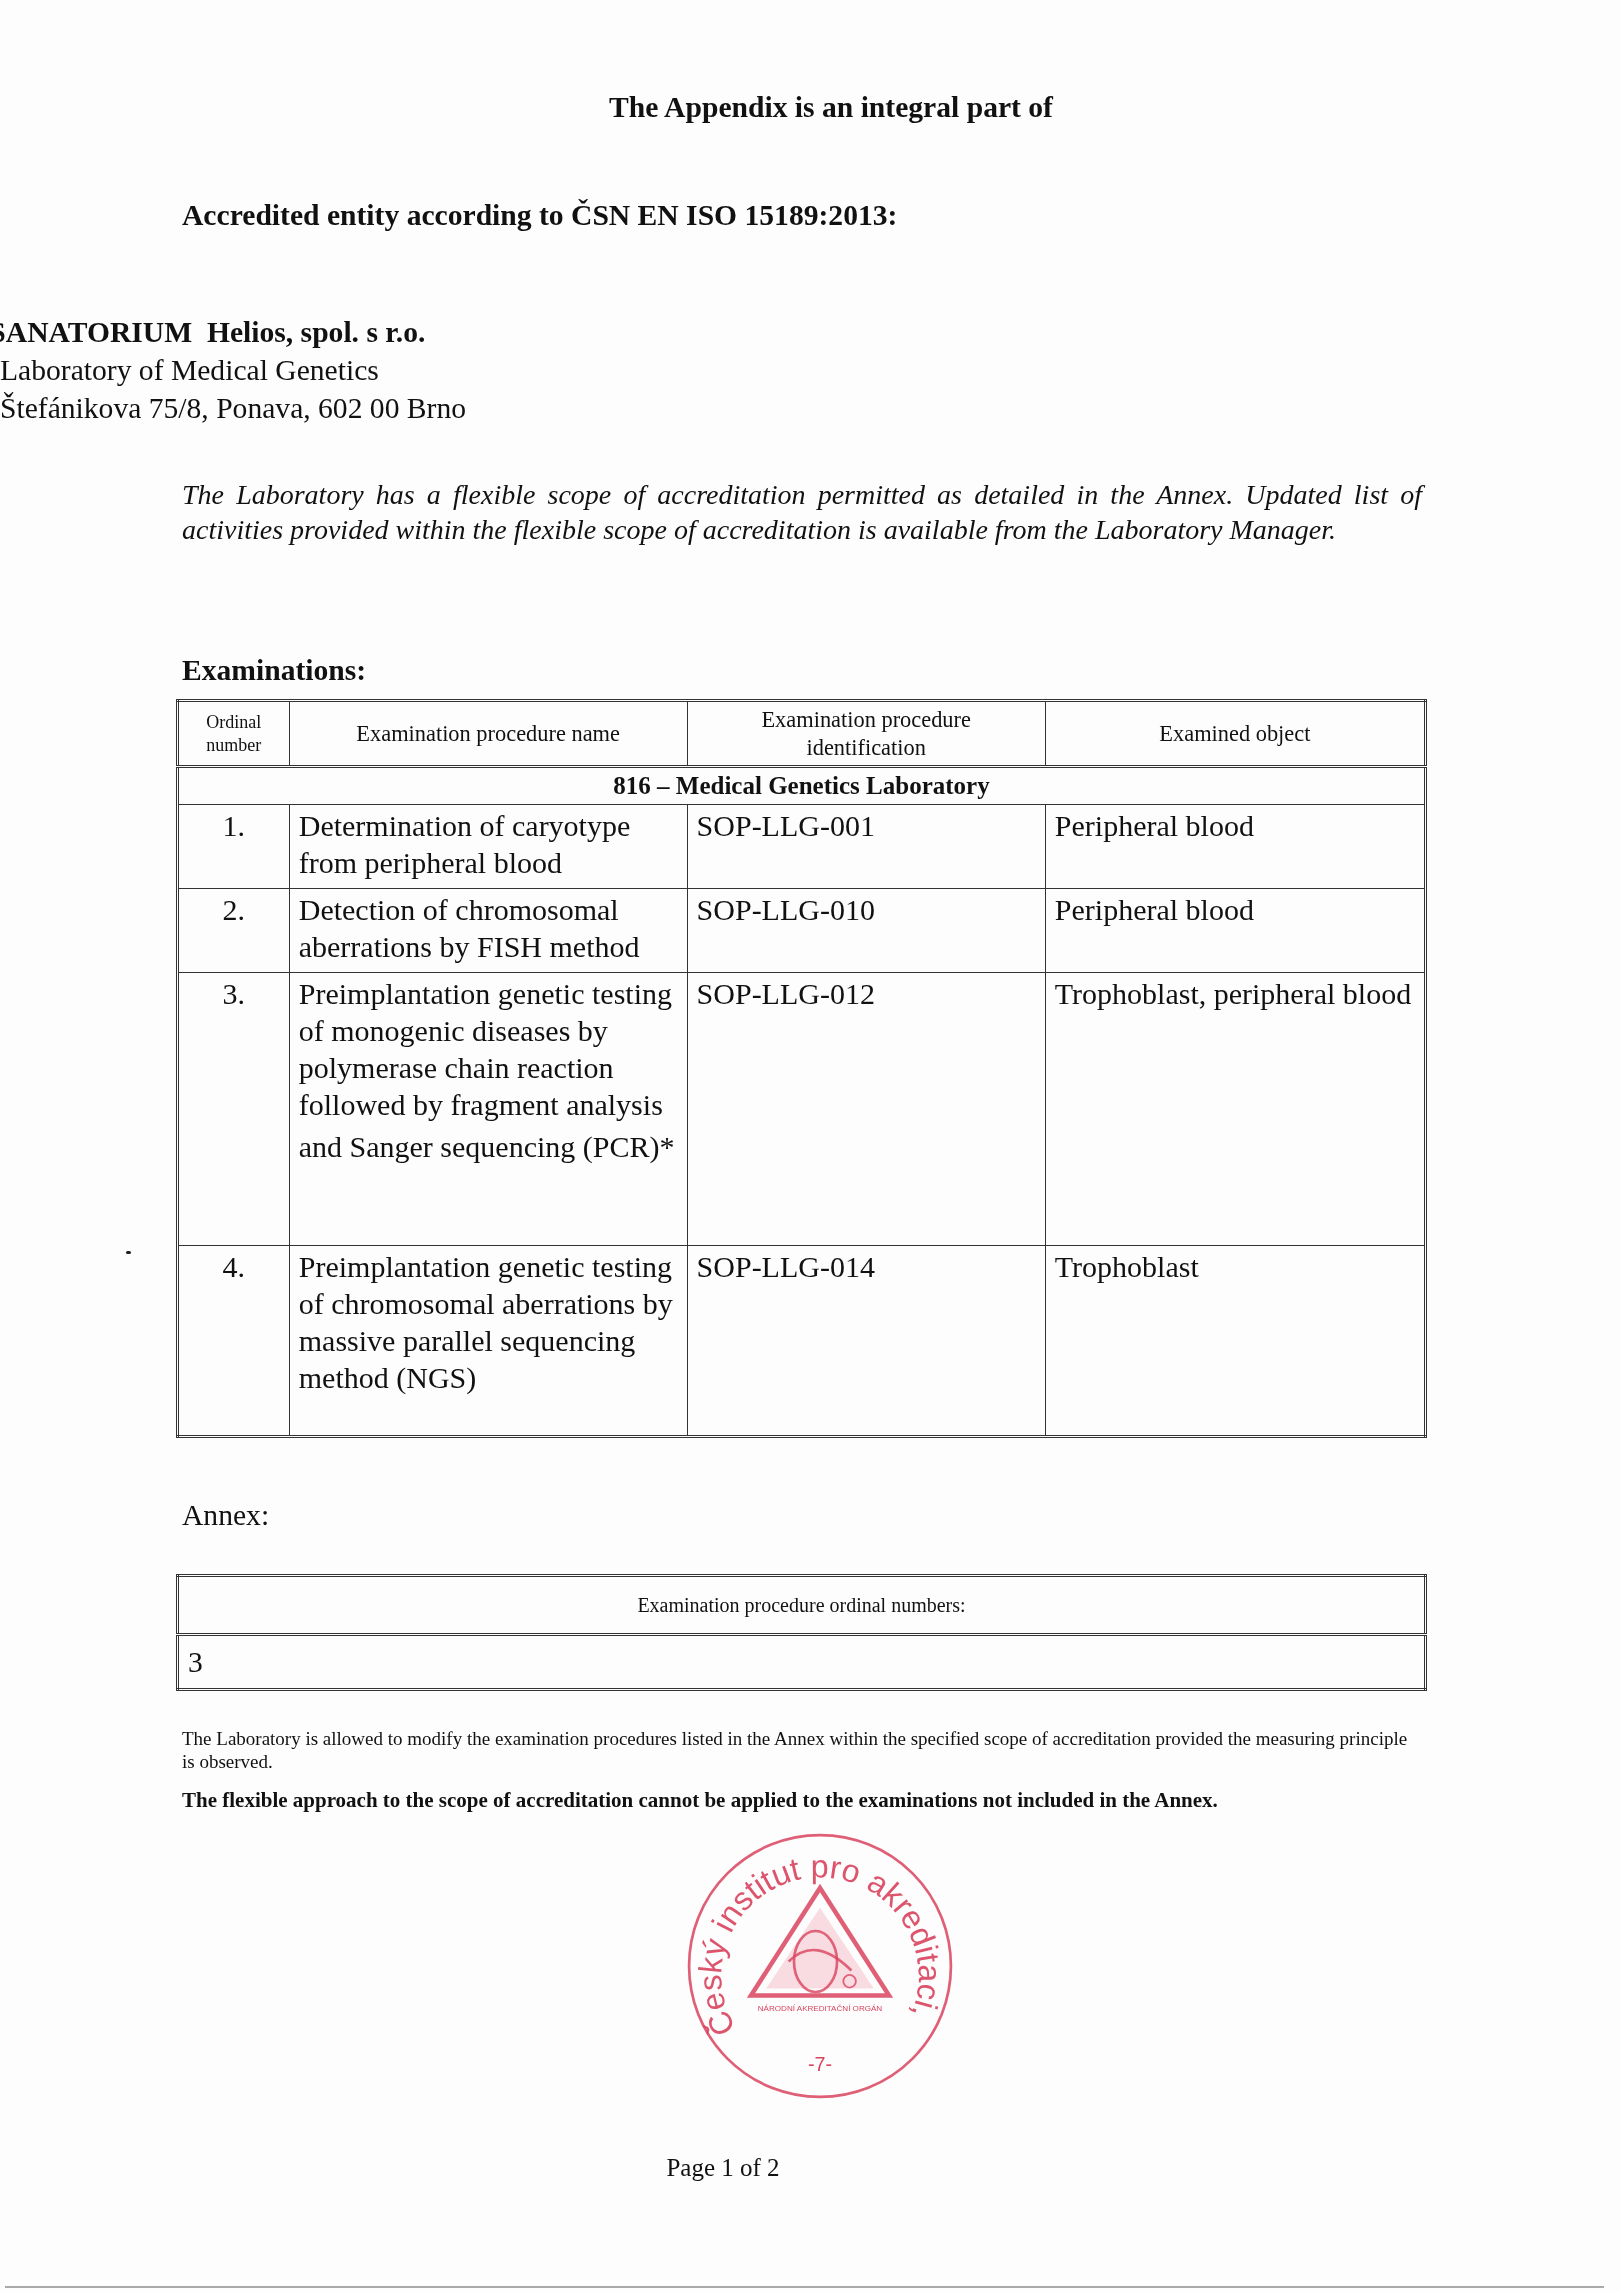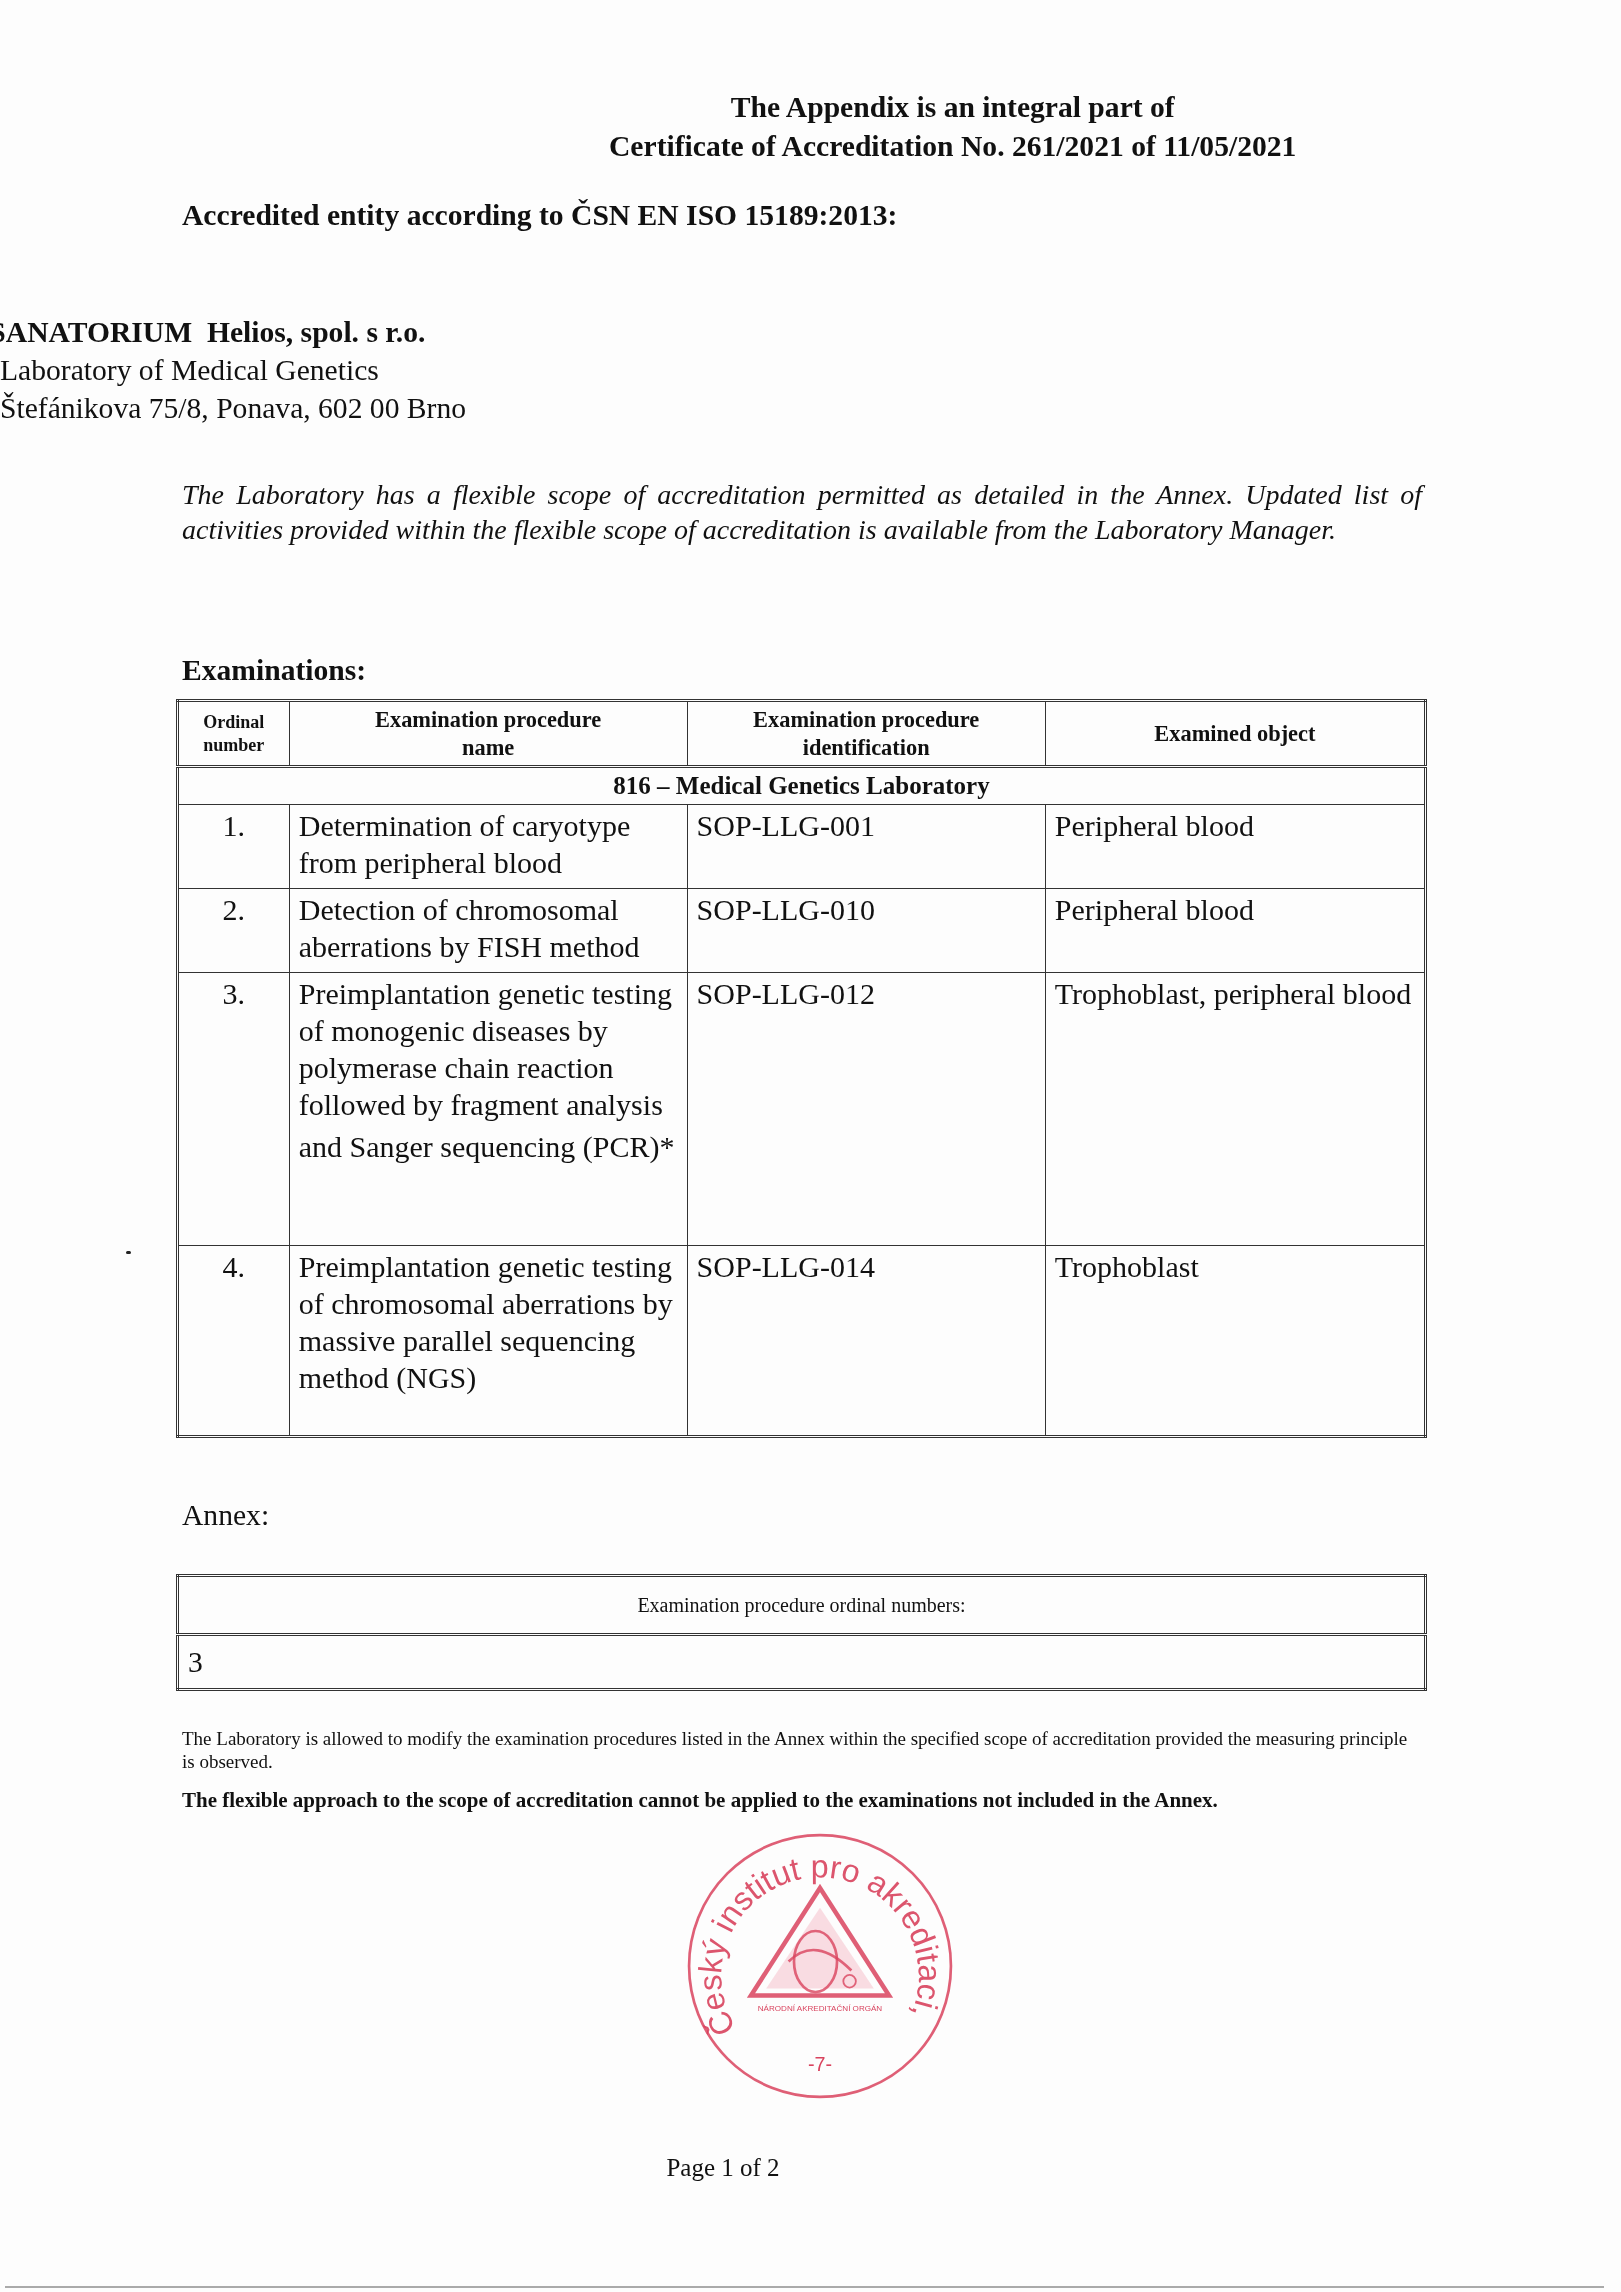--- a/index.html
+++ b/index.html
@@ -26,21 +26,21 @@
     left: 182px; top: 654px; font-weight: bold; font-size: 29.6px;
   }
   table.main {
     position: absolute; left: 176px; top: 699px; width: 1251px;
     border-collapse: collapse; border: 3.6px double #333;
   }
   table.main td, table.main th {
     border: 1.3px solid #333; vertical-align: top; padding: 0;
   }
   table.main th {
-    font-weight: bold; font-size: 22.4px; line-height: 28px; text-align: center; vertical-align: middle;
+    font-weight: normal; font-size: 22.4px; line-height: 28px; text-align: center; vertical-align: middle;
     height: 63px; border-bottom: 3.6px double #333;
   }
   table.main th.small { font-size: 18px; line-height: 23px; }
   table.main td.section {
     text-align: center; font-weight: bold; font-size: 25px; height: 36px; line-height: 36px;
   }
   table.main td.cell {
     font-size: 30px; line-height: 37px; padding: 1.8px 8px 7.2px 9px;
   }
   table.main td.num { text-align: center; padding-left: 0; padding-right: 0; }
@@ -70,21 +70,20 @@
   .footer-rule {
     left: 4.5px; width: 1599px; top: 2286px; height: 1.8px; background: #aaa;
   }
   .speck { left: 126px; top: 1251px; width: 5.4px; height: 2.7px; background: #222; border-radius: 1.8px; }
 </style>
 </head>
 <body>
 
 <div class="abs hdr">
   <div>The Appendix is an integral part of</div>
-  <div>Certificate of Accreditation No. 261/2021 of 11/05/2021</div>
 </div>
 
 <div class="abs entity">Accredited entity according to ČSN EN ISO 15189:2013:</div>
 
 <div class="abs org">
   <div class="name" style="white-space:pre;">SANATORIUM  Helios, spol. s r.o.</div>
   <div>Laboratory of Medical Genetics</div>
   <div>Štefánikova 75/8, Ponava, 602 00 Brno</div>
 </div>
 

